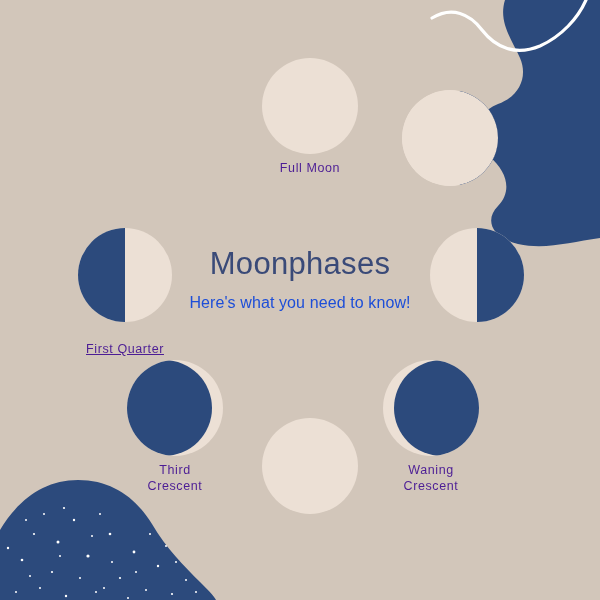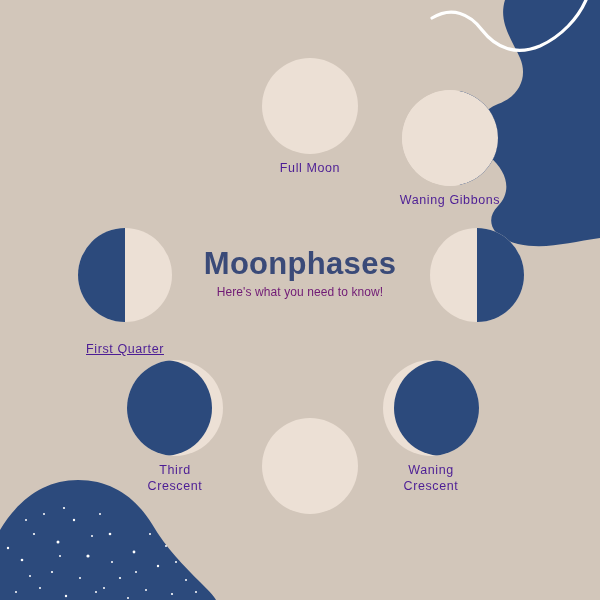--- a/index.html
+++ b/index.html
@@ -64,27 +64,27 @@
     position: absolute;
     left: 150px;
     top: 248px;
     width: 300px;
     text-align: center;
   }
   #title {
     color: #3a4a78;
     font-size: 31px;
     letter-spacing: 0.3px;
-    font-weight: 700;
+    font-weight: 400;
     line-height: 1;
   }
   #subtitle {
-    margin-top: 6px;
-    color: #701a75;
-    font-size: 12px;
+    margin-top: 15px;
+    color: #1d4ed8;
+    font-size: 16px;
     letter-spacing: 0.1px;
     font-weight: 400;
   }
 </style>
 </head>
 <body>
 
 <div id="poster">
 
   <svg class="decor-layer" viewBox="0 0 600 600">
@@ -155,21 +155,20 @@
     <div class="phase" style="left:240px; top:58px; width:140px;">
       <div class="moon" style="width:96px; height:96px; background:#ece0d5;"></div>
       <div class="label">Full Moon</div>
     </div>
 
     <div class="phase" style="left:380px; top:90px; width:140px;">
       <div class="moon" style="width:96px; height:96px; background:#ece0d5;">
         <div class="disc" style="width:96px; height:96px; left:20px; top:0; background:#2c4a7c;"></div>
         <div class="disc" style="width:96px; height:96px; left:0; top:0; background:#ece0d5;"></div>
       </div>
-      <div class="label">Waning Gibbons</div>
     </div>
 
     <div class="phase" style="left:40px; top:228px; width:170px;">
       <div class="moon" style="width:94px; height:94px; background:#ece0d5;">
         <div class="disc" style="width:47px; height:94px; left:0; top:0; background:#2c4a7c; border-radius:0;"></div>
       </div>
       <div class="label" style="margin-top:20px;text-decoration:underline;">First Quarter</div>
     </div>
 
     <div class="phase" style="left:392px; top:228px; width:170px;">

